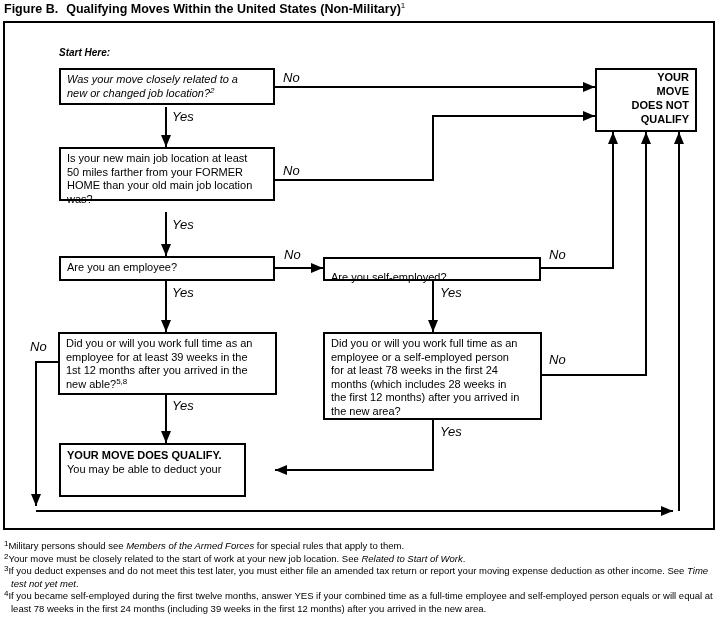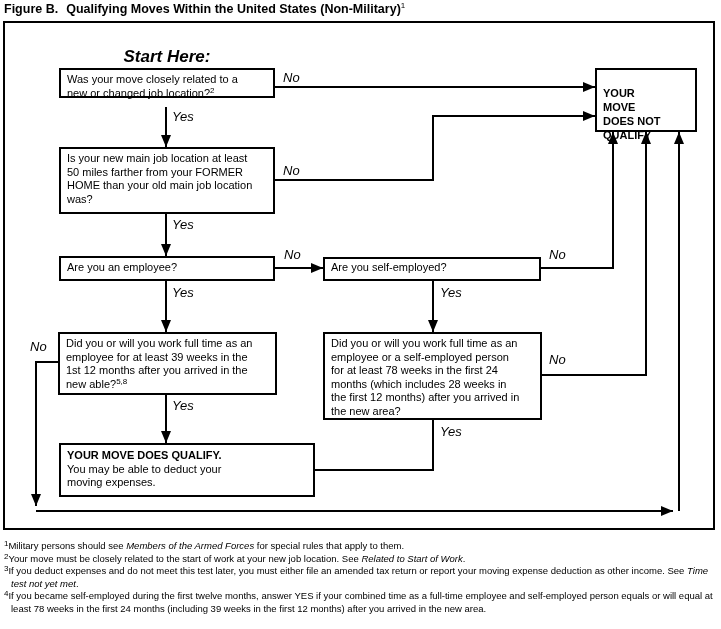--- a/index.html
+++ b/index.html
@@ -16,26 +16,26 @@
     position:absolute; left:3px; top:21px; width:712px; height:509px;
     border:2px solid #000; box-sizing:border-box; background:transparent;
   }
   svg.wires { position:absolute; left:0; top:0; }
   .box {
     position:absolute; border:2px solid #000; background:#fff;
     box-sizing:border-box; font-size:11px; line-height:13.5px; padding:3px 6px;
   }
   .box .ln { display:block; }
   .start-here {
-    position:absolute; left:59px; top:47px; width:216px; text-align:center;
-    font-style:italic; font-weight:bold; font-size:17px;
+    position:absolute; left:59px; top:47px; width:216px; 
+    font-style:italic; font-weight:bold; font-size:10px;
   }
   .lbl { position:absolute; font-style:italic; font-size:13px; line-height:12px; }
   .dnq {
-    text-align:left; font-weight:bold; line-height:14px; padding-top:16px;
+    text-align:right; font-weight:bold; line-height:14px; padding-top:0;
   }
   .qualify-title { font-weight:bold; display:block; }
   .footnotes { position:absolute; left:4px; top:540px; width:712px; font-size:9.5px; line-height:12.5px; }
   .fn { padding-left:7px; text-indent:-7px; margin-bottom:0px; }
   .fn i { font-style:italic; }
 </style>
 </head>
 <body>
 
 <div class="title">
@@ -63,37 +63,37 @@
     <path d="M36,511 L673,511" marker-end="url(#arw)"></path>
     <path d="M679,511 L679,132" marker-end="url(#arw)"></path>
     <path d="M166,395 L166,443" marker-end="url(#arw)"></path>
     <path d="M541,375 L646,375 L646,132" marker-end="url(#arw)"></path>
     <path d="M433,420 L433,470 L275,470" marker-end="url(#arw)"></path>
   </g>
 </svg>
 
 <div class="start-here">Start Here:</div>
 
-<div class="box" style="left:59px; top:68px; width:216px; height:30px;">
+<div class="box" style="left:59px; top:68px; width:216px; height:37px;font-style:italic;">
   <span>Was your move closely related to a</span>
   <span class="ln"><span>new or changed job location?</span><sup>2</sup></span>
 </div>
 
-<div class="box" style="left:59px; top:147px; width:216px; height:67px;">
+<div class="box" style="left:59px; top:147px; width:216px; height:54px;">
   <span class="ln">Is your new main job location at least</span>
   <span class="ln">50 miles farther from your FORMER</span>
   <span class="ln">HOME than your old main job location</span>
   <span class="ln">was?</span>
 </div>
 
 <div class="box" style="left:59px; top:256px; width:216px; height:25px;">
   <span>Are you an employee?</span>
 </div>
 
-<div class="box" style="left:323px; top:257px; width:218px; height:24px; padding-top:2px;">
+<div class="box" style="left:323px; top:257px; width:218px; height:24px; padding-top:12px;">
   <span>Are you self-employed?</span>
 </div>
 
 <div class="box" style="left:58px; top:332px; width:219px; height:63px;">
   <span class="ln">Did you or will you work full time as an</span>
   <span class="ln">employee for at least 39 weeks in the</span>
   <span class="ln">1st 12 months after you arrived in the</span>
   <span class="ln"><span>new able?</span><sup>5,8</sup></span>
 </div>
 
@@ -106,24 +106,23 @@
   <span class="ln">the new area?</span>
 </div>
 
 <div class="box dnq" style="left:595px; top:68px; width:102px; height:64px;">
   <span class="ln">YOUR</span>
   <span class="ln">MOVE</span>
   <span class="ln">DOES NOT</span>
   <span class="ln">QUALIFY</span>
 </div>
 
-<div class="box" style="left:59px; top:443px; width:256px; height:54px; padding-top:4px;">
+<div class="box" style="left:59px; top:443px; width:187px; height:54px; padding-top:4px;">
   <span class="qualify-title">YOUR MOVE DOES QUALIFY.</span>
   <span class="ln">You may be able to deduct your</span>
-  <span class="ln">moving expenses.</span>
 </div>
 
 <div class="lbl" style="left:283px; top:72px;">No</div>
 <div class="lbl" style="left:172px; top:111px;">Yes</div>
 <div class="lbl" style="left:283px; top:165px;">No</div>
 <div class="lbl" style="left:172px; top:219px;">Yes</div>
 <div class="lbl" style="left:284px; top:249px;">No</div>
 <div class="lbl" style="left:172px; top:287px;">Yes</div>
 <div class="lbl" style="left:549px; top:249px;">No</div>
 <div class="lbl" style="left:440px; top:287px;">Yes</div>

